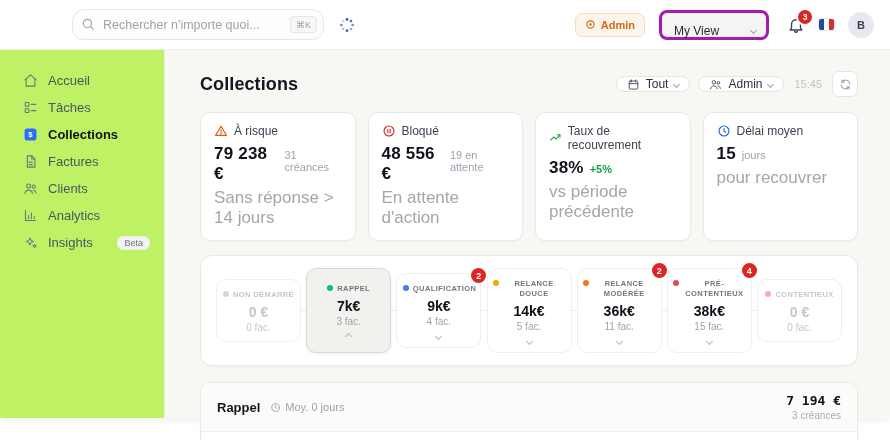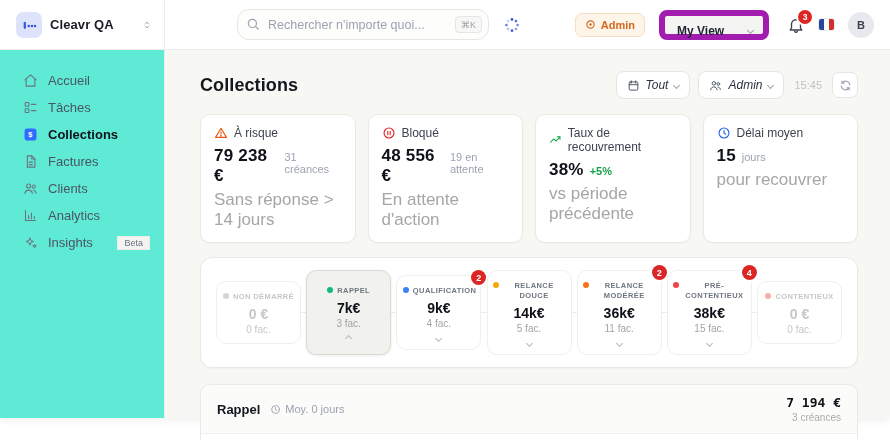--- a/index.html
+++ b/index.html
@@ -14,39 +14,39 @@
   .brand-caret { color:#9ca3af; display:flex; }
   .topbar-main { flex:1; display:flex; align-items:center; padding:0 16px 0 72px; gap:14px; }
   .searchbox { position:relative; width:252px; }
   .searchbox input { width:100%; height:31px; border:1px solid #e6e6e4; border-radius:12px; background:#fdfdfc; font-size:12.5px; color:#374151; padding:0 38px 0 30px; outline:none; font-family:"Liberation Sans", sans-serif; }
   .searchbox input::placeholder { color:#9ca3af; }
   .search-ico { position:absolute; left:9px; top:8px; color:#9ca3af; }
   .kbd { position:absolute; right:7px; top:7px; height:17px; padding:0 5px; border:1px solid #e5e5e3; background:#f7f7f5; border-radius:4px; font-size:9px; color:#9aa0a8; display:flex; align-items:center; }
   .spinner { display:flex; }
   .spacer { flex:1; }
   .admin-badge { height:24px; padding:0 9px; border:1px solid #f5ddc3; background:#fdf4ea; border-radius:7px; display:flex; align-items:center; gap:5px; color:#d2691e; font-size:11px; font-weight:700; }
-  .view-select { height:30px; min-width:110px; padding:12px 10px 0 12px; background:#f4f4f2; border:6px solid #a21caf; border-radius:8px; display:flex; align-items:center; gap:22px; font-size:12px; font-weight:700; color:#1f2430; }
+  .view-select { height:30px; min-width:110px; padding:12px 10px 0 12px; background:#f4f4f2; border:3px solid #a21caf; border-radius:8px; display:flex; align-items:center; gap:22px; font-size:12px; font-weight:400; color:#1f2430; }
   .bell-wrap { position:relative; margin-left:4px; color:#3b4250; display:flex; }
   .bell-badge { position:absolute; top:-6px; right:-7px; min-width:14px; height:14px; border-radius:8px; background:#dc2626; color:#fff; font-size:8.5px; font-weight:700; display:flex; align-items:center; justify-content:center; box-shadow:0 0 0 2px #fff; padding:0 3px; }
   .flag { border-radius:2px; overflow:hidden; display:flex; box-shadow:0 0 0 1px #ebebe9; }
   .avatar { width:26px; height:26px; border-radius:50%; background:#e7e9ee; color:#39404d; font-size:11px; font-weight:700; display:flex; align-items:center; justify-content:center; }
 
   
   .body { flex:1; display:flex; min-height:0; }
-  .sidebar { width:165px; flex:0 0 165px; background:#5eead4; border-right:1px solid #ebebe9; padding-top:17px; }
+  .sidebar { width:165px; flex:0 0 165px; background:#bef264; border-right:1px solid #ebebe9; padding-top:17px; }
   .side-item { height:27px; display:flex; align-items:center; gap:10px; padding:0 14px 0 22px; font-size:13px; color:#4b5563; cursor:pointer; }
   .side-item .ico { width:16px; display:flex; justify-content:center; color:#6b7280; }
   .side-item.active { color:#10131a; font-weight:700; }
-  .beta { margin-left:auto; font-size:9px; color:#6b7280; background:#f3f3f1; border:1px solid #ececea; border-radius:0; padding:1px 6px; font-weight:400; }
+  .beta { margin-left:auto; font-size:9px; color:#6b7280; background:#f3f3f1; border:1px solid #ececea; border-radius:6px; padding:1px 6px; font-weight:400; }
 
   .main { flex:1; background:#f7f7f4; padding:21px 32px 0 35px; min-width:0; }
   .page-header { display:flex; align-items:center; justify-content:space-between; }
   .page-title { font-size:18px; font-weight:700; color:#14171e; letter-spacing:.1px; }
   .controls { display:flex; align-items:center; gap:8px; }
-  .filter-btn { height:28px; padding:0 10px; background:#fff; border:1px solid #e5e5e3; border-radius:8px; display:flex; align-items:center; gap:6px; font-size:12px; color:#2b3240;font-style:italic; }
+  .filter-btn { height:16px; padding:0 10px; background:#fff; border:1px solid #e5e5e3; border-radius:8px; display:flex; align-items:center; gap:6px; font-size:12px; color:#2b3240; }
   .filter-btn .ico { color:#4b5563; display:flex; }
   .time { font-size:11px; color:#c2c2c0; margin:0 2px; }
   .icon-btn { width:26px; height:26px; border:1px solid #e5e5e3; background:#fff; border-radius:7px; display:flex; align-items:center; justify-content:center; color:#9ca3af; }
 
   
   .kpi-row { display:flex; gap:12px; margin-top:15px; }
   .kpi { flex:1; background:#fff; border:1px solid #e9e9e6; border-radius:10px; padding:11px 13px 12px; box-shadow:0 1px 2px rgba(0,0,0,.03); }
   .kpi-top { display:flex; align-items:center; gap:6px; font-size:12px; color:#3c4350; }
   .kpi-val-row { display:flex; align-items:baseline; gap:6px; margin-top:6px; }
   .kpi-val { font-size:17px; font-weight:700; color:#0f1218; letter-spacing:.2px; }
@@ -89,38 +89,20 @@
   .dr-label { font-size:12px; font-weight:700; color:#262b36; }
   .dr-count { font-size:11px; color:#a3a3a1; }
   .dr-amount { font-family:"DejaVu Sans Mono", monospace; font-size:12px; color:#14171e; font-weight:500; }
 </style>
 </head>
 <body>
 
 <div class="app">
 
   <header class="topbar">
-    <div class="brand">
-      <div class="brand-mark">
-        <svg width="16" height="16" viewBox="0 0 24 24">
-            <g fill="#3a56e4">
-              <rect x="4" y="7" width="3.4" height="11" rx="1.7"></rect>
-              <circle cx="11.6" cy="13.6" r="1.9"></circle>
-              <circle cx="16.4" cy="13.6" r="1.9"></circle>
-              <circle cx="21" cy="13.6" r="1.9"></circle>
-            </g>
-          </svg>
-      </div>
-      <span class="brand-name">Cleavr QA</span>
-      <span class="brand-caret">
-        <svg width="10" height="14" viewBox="0 0 24 24" fill="none" stroke="currentColor" stroke-width="2.4" stroke-linecap="round" stroke-linejoin="round">
-            <path d="M8 9.5 12 5l4 4.5M8 14.5l4 4.5 4-4.5"></path>
-          </svg>
-      </span>
-    </div>
     <div class="topbar-main">
       <div class="searchbox">
         <span class="search-ico">
           <svg width="14" height="14" viewBox="0 0 24 24" fill="none" stroke="currentColor" stroke-width="2" stroke-linecap="round">
               <circle cx="11" cy="11" r="7"></circle>
               <path d="m16.5 16.5 4.5 4.5"></path>
             </svg>
         </span>
         <input placeholder="Rechercher n'importe quoi..." style="">
         <span class="kbd">⌘K</span>

